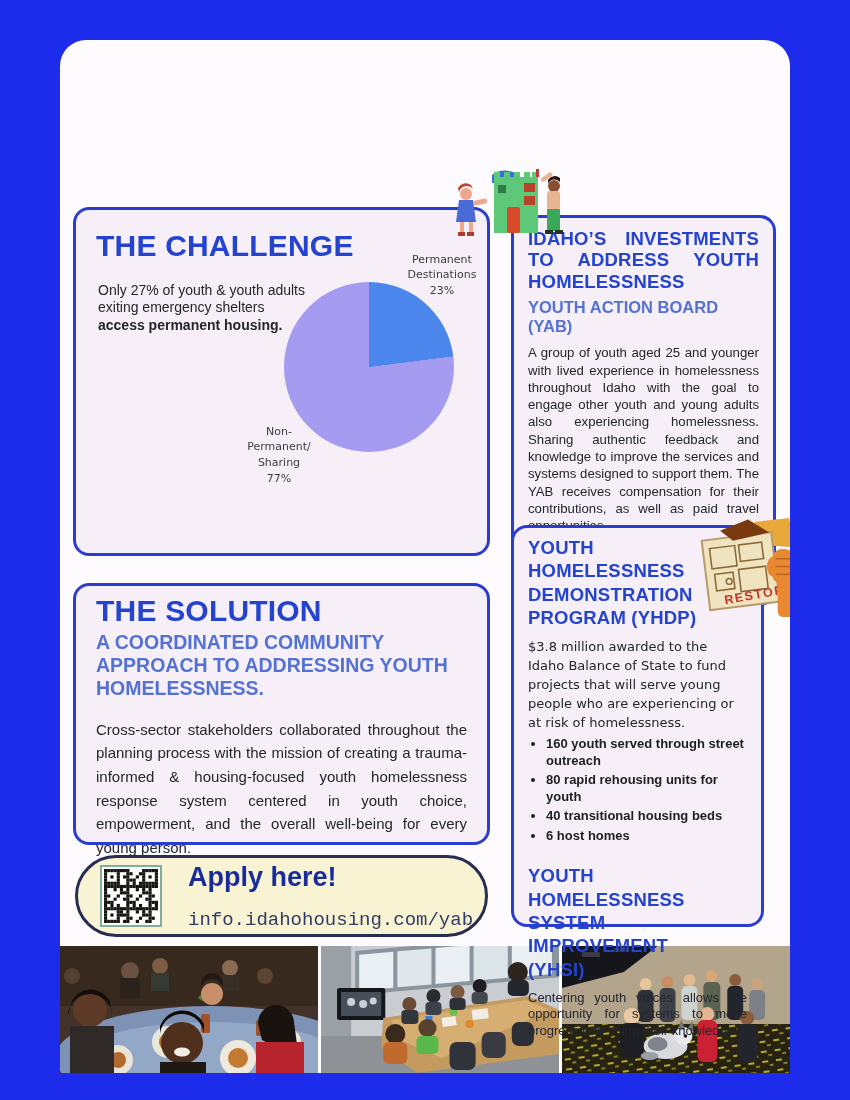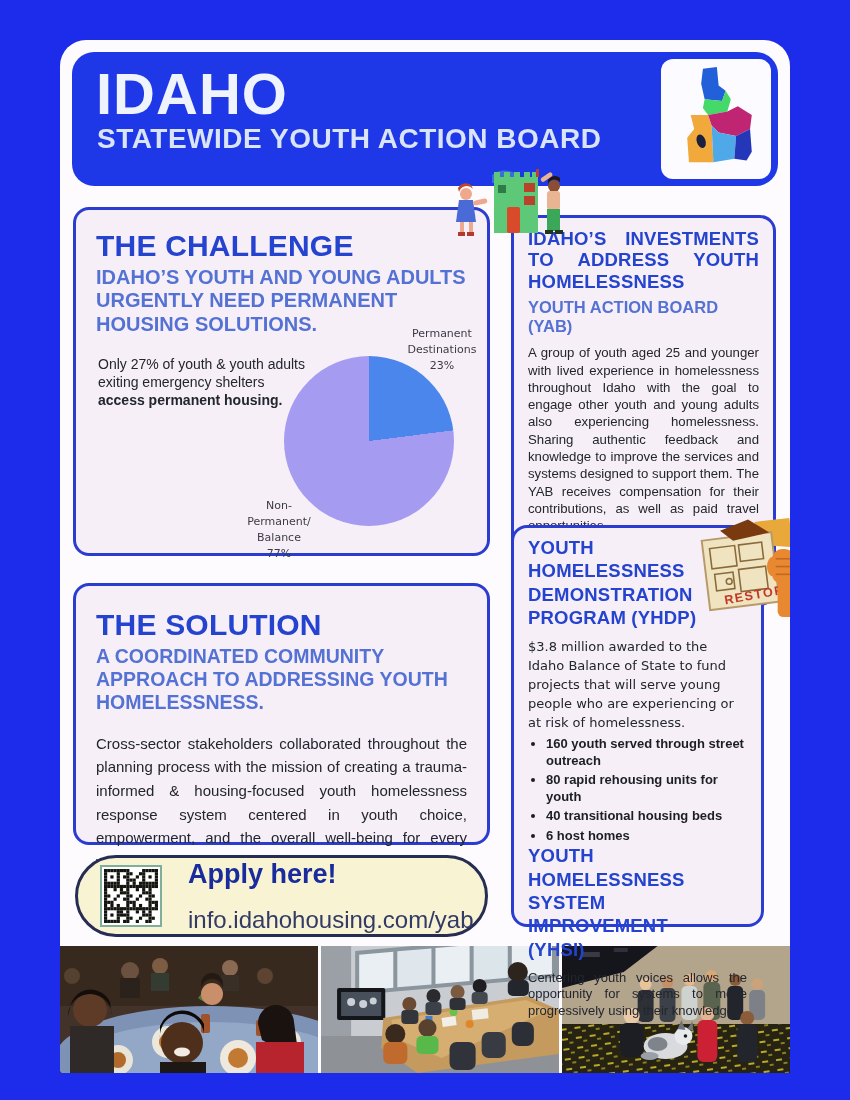--- a/index.html
+++ b/index.html
@@ -26,74 +26,59 @@
   .h-big{color:var(--heading-blue);font-weight:bold;font-size:30px;line-height:1.05;letter-spacing:.2px}
   .h-sub{color:var(--subheading-blue);font-weight:bold;font-size:20px;line-height:1.18;margin-top:4px}
   .chart-area{position:relative;margin-top:4px;height:212px}
   .stat{position:absolute;left:2px;top:16px;width:210px;font-size:14px;line-height:1.26;color:var(--body-text)}
   .stat b{font-weight:bold}
   .pie{position:absolute;left:188px;top:16px;width:170px;height:170px;border-radius:50%;background:conic-gradient(var(--pie-blue) 0 23%,var(--pie-purple) 0 100%)}
   .pie-label{position:absolute;font-size:11px;line-height:1.45;color:#3b3b46;text-align:center;font-weight:bold;font-family:"DejaVu Sans",sans-serif;font-weight:normal}
   .pl1{left:296px;top:-14px;width:100px}
   .pl2{left:128px;top:158px;width:110px}
 
-  .solution{left:13px;top:543px;width:417px;height:262px;padding:23px 20px;z-index:2}
+  .solution{left:13px;top:543px;width:417px;height:262px;padding:9px 20px;z-index:2}
   .solution .h-sub{font-size:19.5px}
   .body-text{color:var(--body-text);text-align:justify}
   .solution .body-text{font-size:15px;line-height:1.58;margin-top:18px}
 
   .apply{position:absolute;left:15px;top:815px;width:413px;height:82px;background:var(--apply-fill);border:3px solid var(--apply-border);border-radius:41px;display:flex;align-items:center;padding-left:22px;z-index:2}
   .qr{width:62px;height:62px;background:#ffffff;border:2px solid #7fae9d;display:flex;align-items:center;justify-content:center}
   .apply-text{margin-left:26px}
   .apply-text .big{color:var(--apply-heading);font-size:27px;font-weight:bold}
-  .apply-text .url{color:var(--apply-url);font-size:24px;margin-top:16px;font-family:Liberation Sans, sans-serif}
+  .apply-text .url{color:var(--apply-url);font-size:19px;margin-top:16px;font-family:Liberation Mono, monospace}
 
   .invest{left:451px;top:175px;width:265px;height:391px;padding:10px 14px;z-index:2}
   .h-right{color:var(--heading-blue);font-weight:bold;font-size:18.5px;line-height:1.16;text-align:justify;letter-spacing:.2px}
   .invest .h-sub2{color:var(--subheading-blue);font-weight:bold;font-size:16.5px;margin-top:6px}
   .p-right{font-size:13.2px;line-height:1.31;margin-top:8px;color:var(--body-text);text-align:justify}
 
   .yhdp{left:451px;top:485px;width:253px;height:402px;padding:8px 14px 12px;z-index:2}
   .yhdp .h-right{width:172px;line-height:1.26;text-align:left}
   .yhdp .freeform{font-size:13px;line-height:1.45;margin-top:9px;color:var(--body-text);font-family:"DejaVu Sans",sans-serif}
   .yhdp ul{margin:4px 0 0 18px}
   .yhdp li{font-size:13px;font-weight:bold;line-height:1.27;color:#1c1e26;margin-top:3px}
-  .yhsi-h{margin-top:0;text-align:justify}
+  .yhsi-h{margin-top:20px;text-align:justify}
   .yhsi-p{font-size:13px;line-height:1.26;margin-top:9px;color:var(--body-text);text-align:justify}
 
   .house-illo{position:absolute;left:388px;top:127px;width:124px;height:74px;z-index:3}
   .restore-illo{position:absolute;left:638px;top:478px;width:102px;height:102px;z-index:4}
 
   .photos{position:absolute;left:0;top:906px;width:730px;height:127px;display:flex;background:#fdfbfd}
   .photo{height:127px;overflow:hidden}
   .photo svg{display:block;width:100%;height:100%}
   .ph1{width:258px}
   .ph2{width:238px;margin-left:3px}
   .ph3{width:228px;margin-left:3px}
 </style>
 </head>
 <body>
 
 <div class="page">
 
-  <header class="masthead">
-    <h1>IDAHO</h1>
-    <div class="sub">STATEWIDE YOUTH ACTION BOARD</div>
-    <div class="map-card">
-      <svg width="96" height="110" viewBox="0 0 110 125">
-        <polygon points="40,5 56,3 58,24 66,30 62,42 42,40 38,22" fill="#2160d8"></polygon>
-        <polygon points="42,40 62,42 66,30 72,40 68,54 46,58 40,50" fill="#44d968"></polygon>
-        <polygon points="26,58 46,58 50,70 52,112 24,112 22,84 30,74" fill="#f2a93b"></polygon>
-        <polygon points="46,58 68,54 80,48 96,58 94,74 78,82 58,78 50,70" fill="#c02573"></polygon>
-        <polygon points="50,70 58,78 78,82 76,108 52,112" fill="#4fa8e8"></polygon>
-        <polygon points="78,82 94,74 96,100 90,110 76,108" fill="#2437b8"></polygon>
-        <ellipse cx="38" cy="88" rx="5" ry="8" fill="#1b2040" transform="rotate(-20 38 88)"></ellipse>
-      </svg>
-    </div>
-  </header>
 
   <svg class="house-illo" viewBox="0 0 124 74">
     <path d="M44,8 c8,-7 22,-5 26,1 l-3,9 l-23,-2 z" fill="#3a6fd8"></path>
     <g fill="#5cc878">
       <rect x="46" y="10" width="44" height="56"></rect>
       <rect x="46" y="5" width="6" height="7"></rect>
         <rect x="56" y="5" width="6" height="7"></rect>
       <rect x="66" y="5" width="6" height="7"></rect>
         <rect x="76" y="5" width="6" height="7"></rect>
         <rect x="84" y="5" width="6" height="7"></rect>
@@ -117,33 +102,32 @@
     <path d="M100,17 a7,7 0 0 1 12,-2 l0,-4 a8,8 0 0 0 -12,2 z" fill="#241510"></path>
     <rect x="99" y="24" width="13" height="19" rx="3" fill="#e9b492"></rect>
     <rect x="92" y="12" width="13" height="4.5" rx="2" fill="#e9b492" transform="rotate(-35 92 12)"></rect>
     <rect x="99" y="42" width="13" height="22" fill="#3aa858"></rect>
     <rect x="97" y="63" width="8" height="4" fill="#24341f"></rect>
       <rect x="107" y="63" width="8" height="4" fill="#24341f"></rect>
   </svg>
 
   <section class="card challenge">
     <div class="h-big">THE CHALLENGE</div>
-    <div class="h-sub">IDAHO’S YOUTH AND YOUNG ADULTS URGENTLY NEED PERMANENT HOUSING SOLUTIONS.</div>
     <div class="chart-area">
       <div class="stat"><span>Only 27% of youth &amp; youth adults exiting emergency shelters </span><b>access permanent housing.</b></div>
       <div class="pie" style="background: conic-gradient(rgb(75, 134, 236) 0deg, rgb(75, 134, 236) 23%, rgb(165, 155, 240) 0deg, rgb(165, 155, 240) 100%);"></div>
       <div class="pie-label pl1">
         <div>Permanent</div>
         <div>Destinations</div>
         <div>23%</div>
       </div>
       <div class="pie-label pl2">
         <div>Non-</div>
         <div>Permanent/</div>
-        <div>Balance</div>
+        <div>Sharing</div>
         <div>77%</div>
       </div>
     </div>
   </section>
 
   <section class="card solution">
     <div class="h-big">THE SOLUTION</div>
     <div class="h-sub">A COORDINATED COMMUNITY APPROACH TO ADDRESSING YOUTH HOMELESSNESS.</div>
     <p class="body-text">Cross-sector stakeholders collaborated throughout the planning process with the mission of creating a trauma-informed &amp; housing-focused youth homelessness response system centered in youth choice, empowerment, and the overall well-being for every young person.</p>
   </section>

